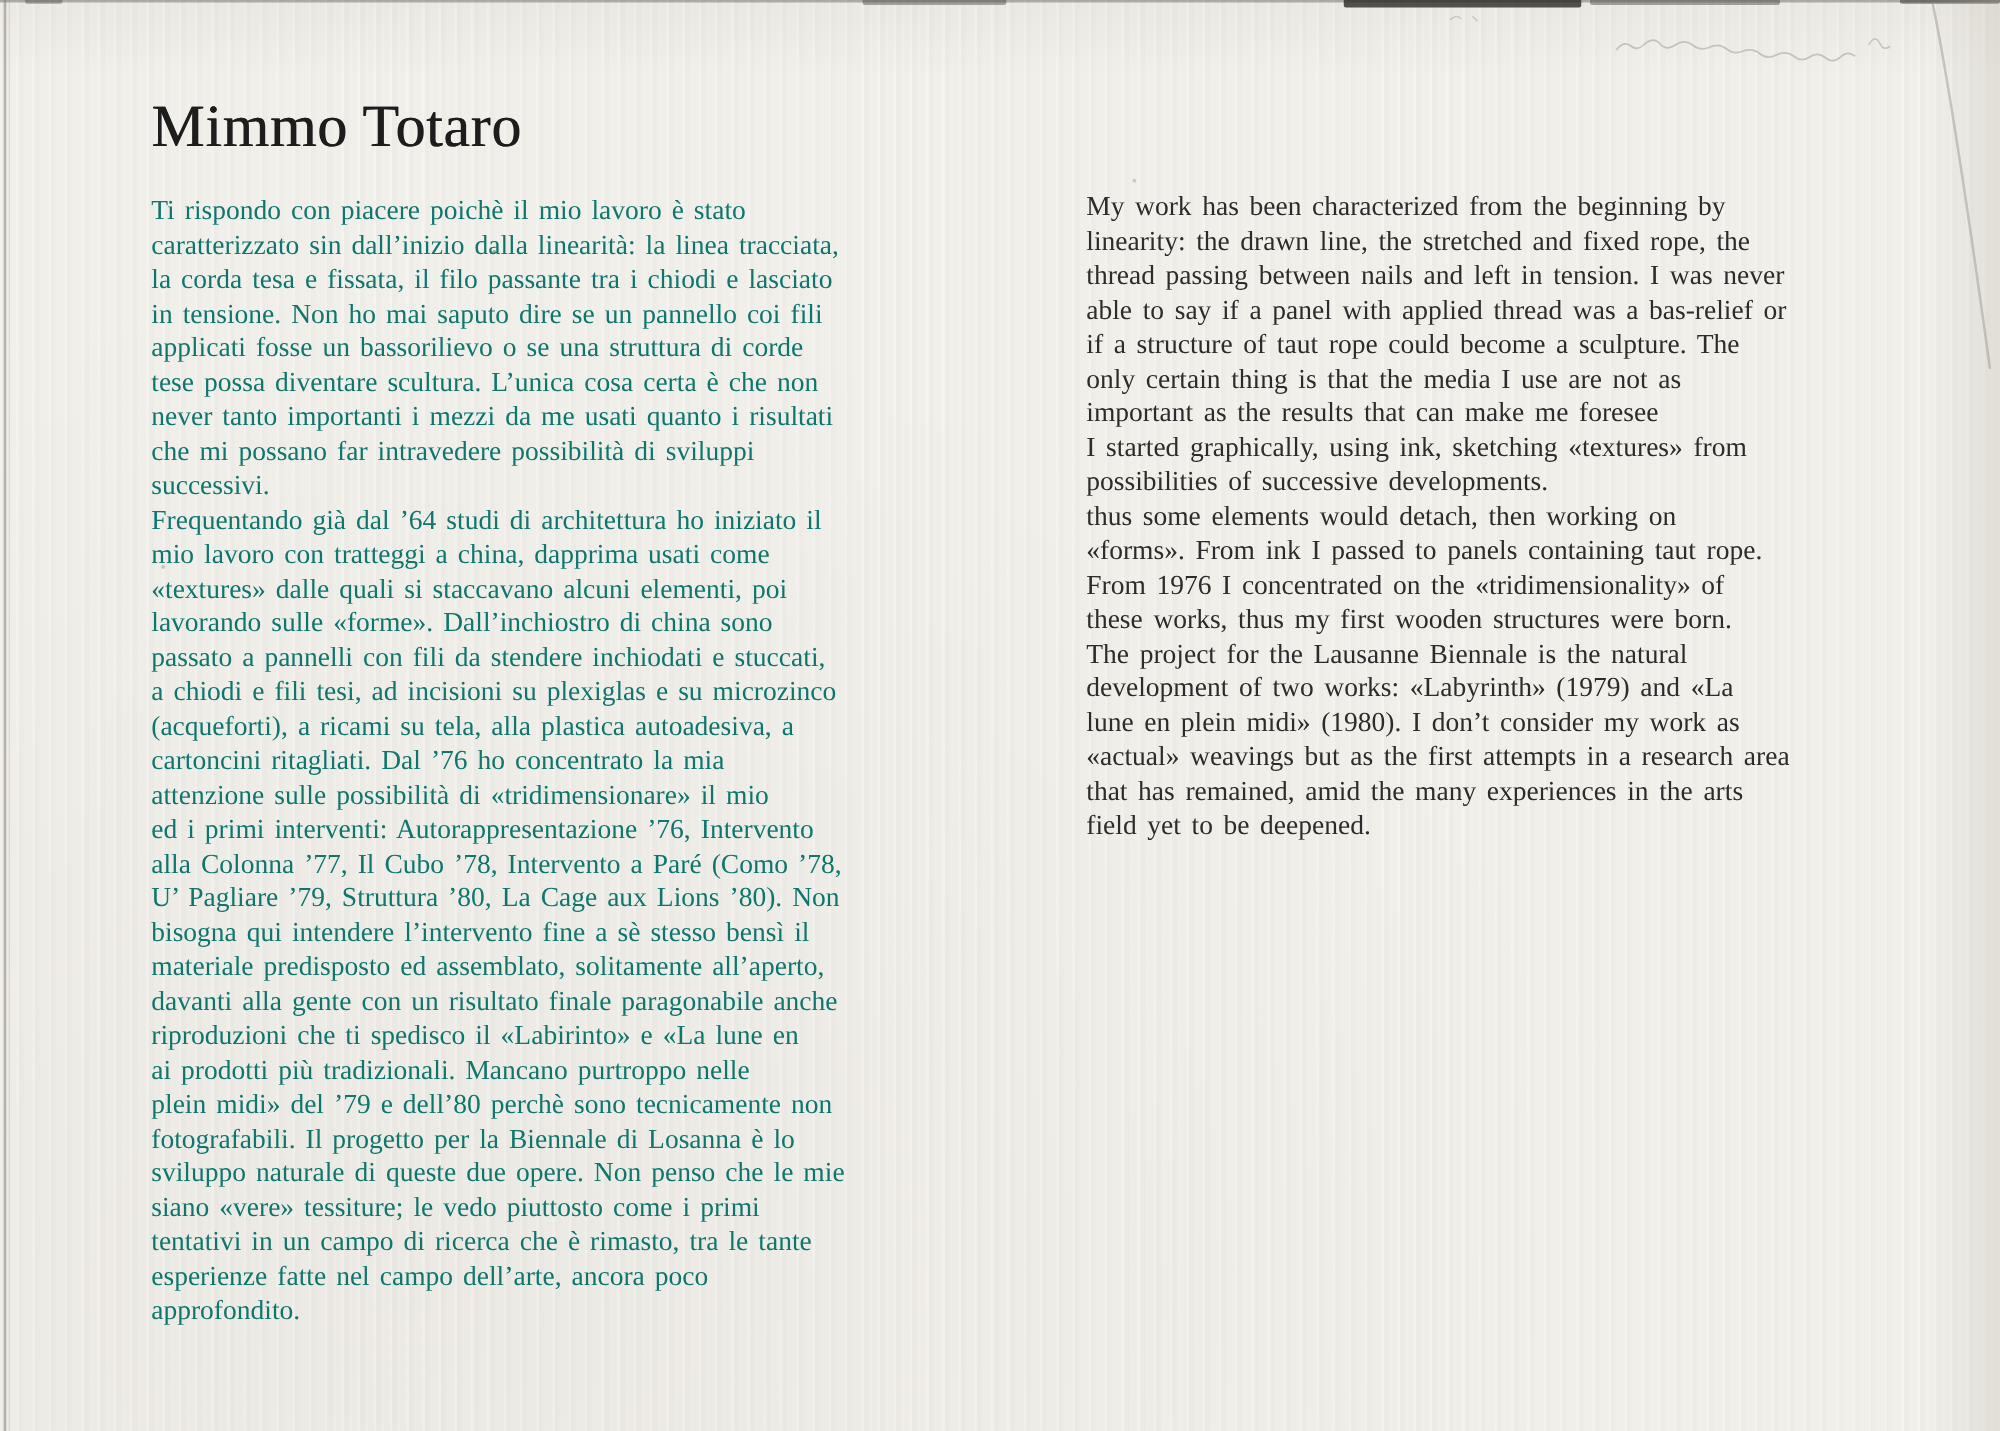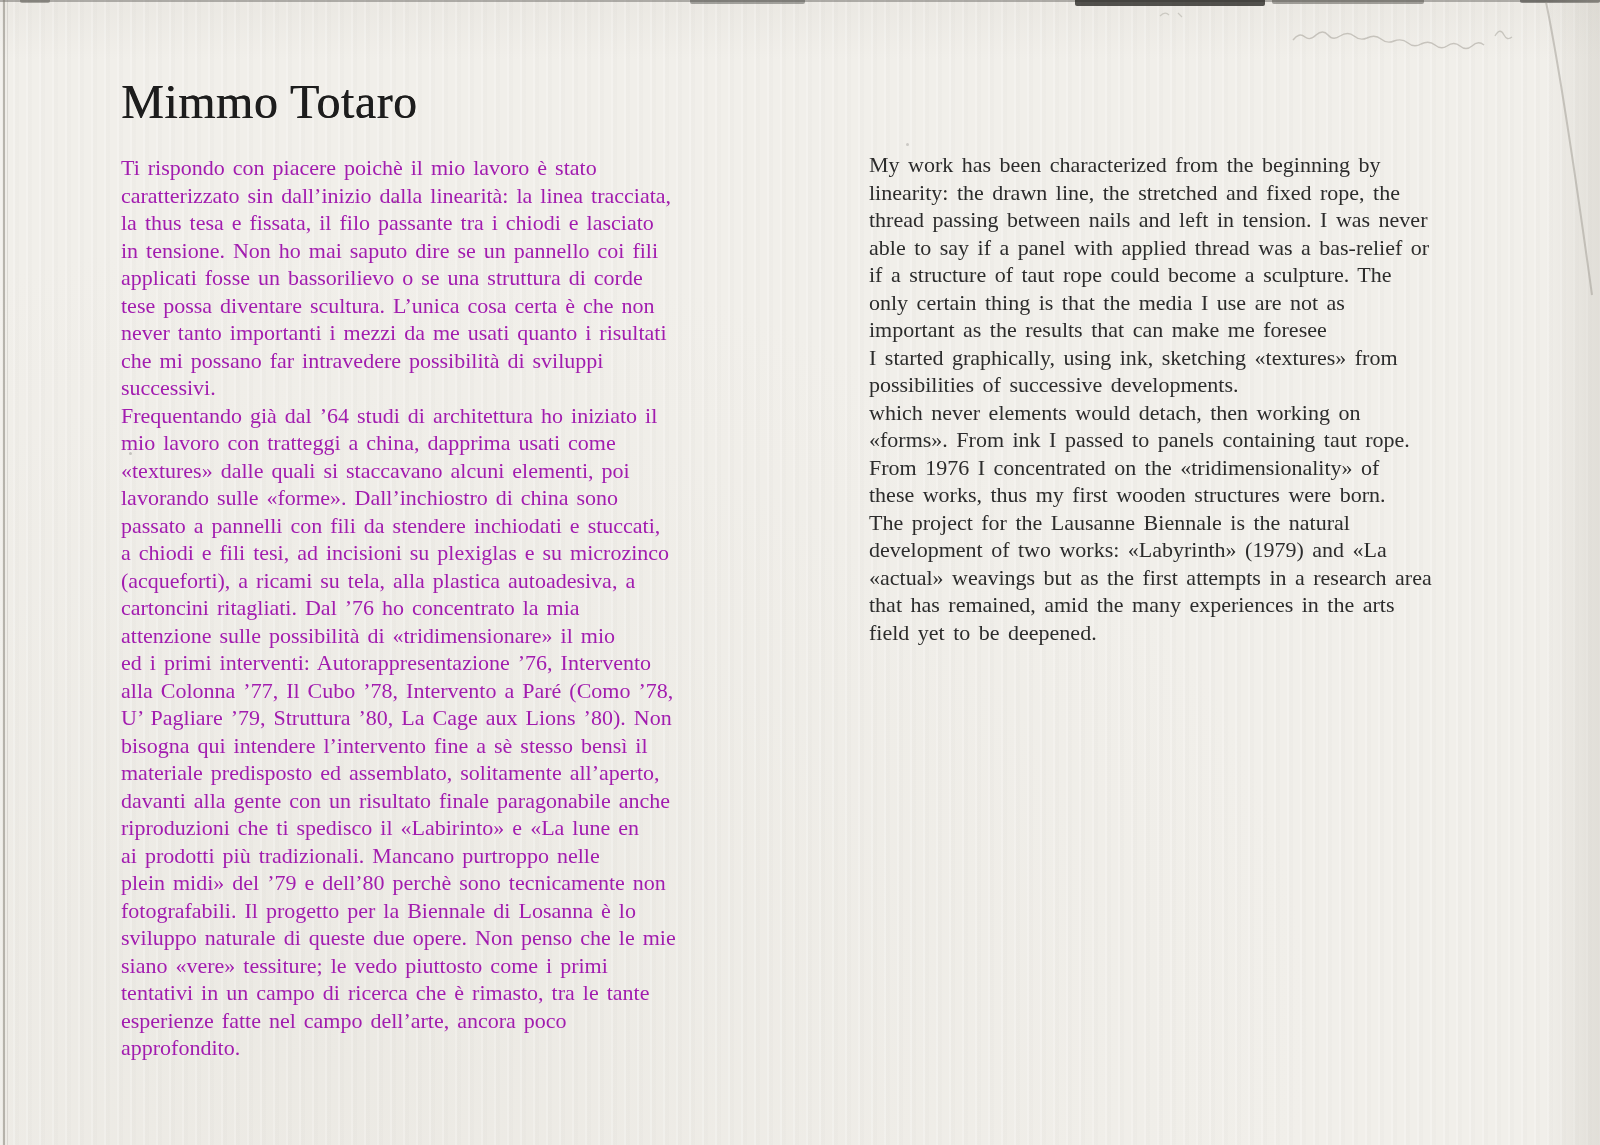--- a/index.html
+++ b/index.html
@@ -65,21 +65,21 @@
     line-height: 1.1;
     font-weight: 400;
     letter-spacing: 0.5px;
     color: #1d1d1d;
     text-shadow: 0.45px 0 0 #1d1d1d;
   }
 
   
   .column {
     position: absolute;
-    color: #a21caf;
+    color: #0f766e;
     font-size: 22px;
     line-height: 27.5px;
   }
   .column .line { white-space: nowrap; }
   .col-left {
     left: 121px;
     top: 154px;
     width: 720px;
     word-spacing: 2.5px;
   }
@@ -119,21 +119,21 @@
 
   <div class="scan-speck speck-a"></div>
   <div class="scan-speck speck-b"></div>
   <div class="scan-speck speck-c"></div>
 
   <h1 class="page-title">Mimmo Totaro</h1>
 
   <div class="column col-left">
       <div class="line">Ti rispondo con piacere poichè il mio lavoro è stato</div>
       <div class="line">caratterizzato sin dall’inizio dalla linearità: la linea tracciata,</div>
-      <div class="line">la thus tesa e fissata, il filo passante tra i chiodi e lasciato</div>
+      <div class="line">la corda tesa e fissata, il filo passante tra i chiodi e lasciato</div>
       <div class="line">in tensione. Non ho mai saputo dire se un pannello coi fili</div>
       <div class="line">applicati fosse un bassorilievo o se una struttura di corde</div>
       <div class="line">tese possa diventare scultura. L’unica cosa certa è che non</div>
       <div class="line">never tanto importanti i mezzi da me usati quanto i risultati</div>
       <div class="line">che mi possano far intravedere possibilità di sviluppi</div>
       <div class="line">successivi.</div>
       <div class="line">Frequentando già dal ’64 studi di architettura ho iniziato il</div>
       <div class="line">mio lavoro con tratteggi a china, dapprima usati come</div>
       <div class="line">«textures» dalle quali si staccavano alcuni elementi, poi</div>
       <div class="line">lavorando sulle «forme». Dall’inchiostro di china sono</div>
@@ -162,24 +162,25 @@
   <div class="column col-right">
       <div class="line">My work has been characterized from the beginning by</div>
       <div class="line">linearity: the drawn line, the stretched and fixed rope, the</div>
       <div class="line">thread passing between nails and left in tension. I was never</div>
       <div class="line">able to say if a panel with applied thread was a bas-relief or</div>
       <div class="line">if a structure of taut rope could become a sculpture. The</div>
       <div class="line">only certain thing is that the media I use are not as</div>
       <div class="line">important as the results that can make me foresee</div>
       <div class="line">I started graphically, using ink, sketching «textures» from</div>
       <div class="line">possibilities of successive developments.</div>
-      <div class="line">which never elements would detach, then working on</div>
+      <div class="line">thus some elements would detach, then working on</div>
       <div class="line">«forms». From ink I passed to panels containing taut rope.</div>
       <div class="line">From 1976 I concentrated on the «tridimensionality» of</div>
       <div class="line">these works, thus my first wooden structures were born.</div>
       <div class="line">The project for the Lausanne Biennale is the natural</div>
       <div class="line">development of two works: «Labyrinth» (1979) and «La</div>
+      <div class="line">lune en plein midi» (1980). I don’t consider my work as</div>
       <div class="line">«actual» weavings but as the first attempts in a research area</div>
       <div class="line">that has remained, amid the many experiences in the arts</div>
       <div class="line">field yet to be deepened.</div>
     </div>
 
 </div>
 
 </body></html>

